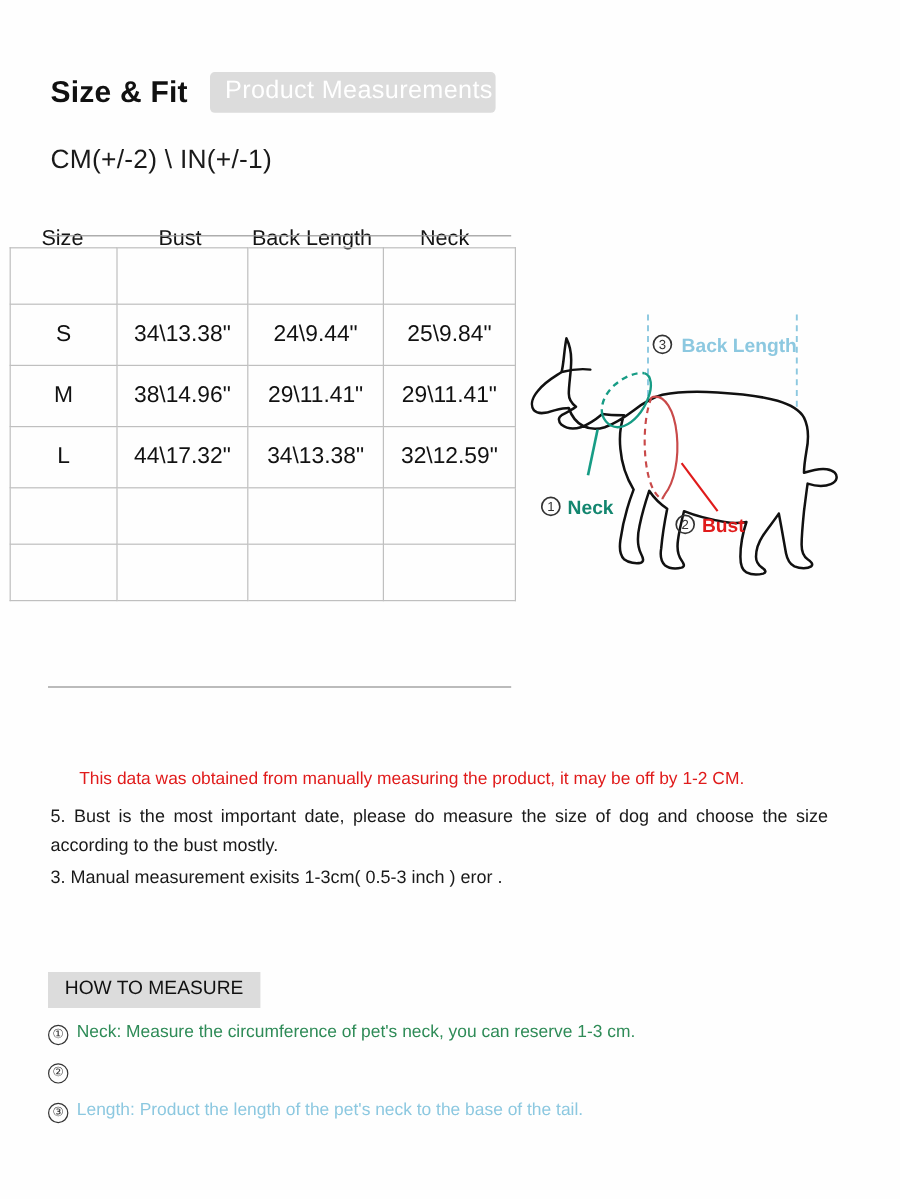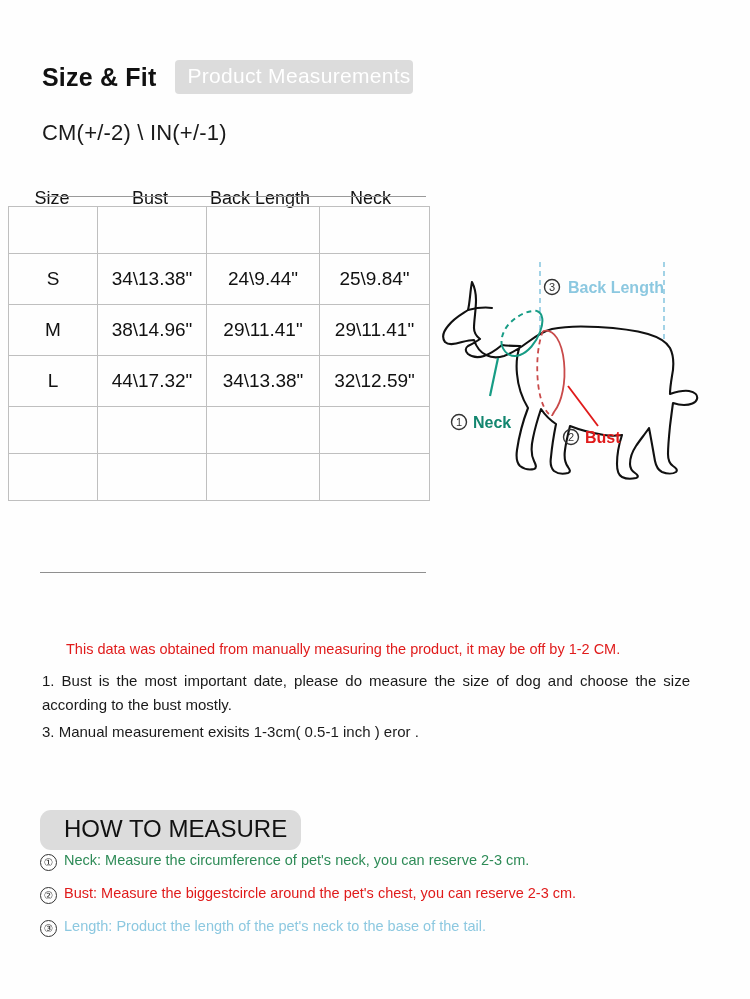--- a/index.html
+++ b/index.html
@@ -149,23 +149,23 @@
     margin: 0 0 2px 0;
   }
 
   
   .badge-how {
     position: absolute;
     left: 40px;
     top: 810px;
     background: #dcdcdc;
     color: #111;
-    font-size: 24px;
-    padding: 5px 14px 7px 24px;
-    border-radius: 11px;
+    font-size: 16px;
+    padding: 5px 14px 7px 14px;
+    border-radius: 0;
     white-space: nowrap;
   }
   .measure-list {
     position: absolute;
     left: 40px;
     top: 852px;
     width: 660px;
   }
   .measure-item {
     display: flex;
@@ -328,31 +328,30 @@
     <g>
       <circle cx="131" cy="179" r="7.5" fill="none" stroke="#333" stroke-width="1.4"></circle>
       <text x="131" y="183" font-family="Liberation Sans, sans-serif" font-size="11" text-anchor="middle" fill="#333">2</text>
       <text x="145" y="185" font-family="Liberation Sans, sans-serif" font-size="16" font-weight="bold" fill="#e01b1b">Bust</text>
     </g>
   </svg>
 </div>
 
 <div class="note-warning">This data was obtained from manually measuring the product, it may be off by 1-2 CM.</div>
 <div class="notes">
-  <p>1. Bust is the most important date, please do measure the size of dog and choose the size according to the bust mostly.</p>
-  <p>3. Manual measurement exisits 1-3cm( 0.5-1 inch ) eror .</p>
+  <p>5. Bust is the most important date, please do measure the size of dog and choose the size according to the bust mostly.</p>
+  <p>3. Manual measurement exisits 1-3cm( 0.5-3 inch ) eror .</p>
 </div>
 
 <div class="badge-how">HOW TO MEASURE</div>
 <div class="measure-list">
   <div class="measure-item mi-neck">
     <span class="circ-num">①</span>
-    <span>Neck: Measure the circumference of pet's neck, you can reserve 2-3 cm.</span>
+    <span>Neck: Measure the circumference of pet's neck, you can reserve 1-3 cm.</span>
   </div>
   <div class="measure-item mi-bust">
     <span class="circ-num">②</span>
-    <span>Bust:  Measure the biggestcircle around the pet's chest, you can reserve 2-3 cm.</span>
   </div>
   <div class="measure-item mi-length">
     <span class="circ-num">③</span>
     <span>Length: Product the length of the pet's neck to the base of the tail.</span>
   </div>
 </div>
 
 </body></html>

